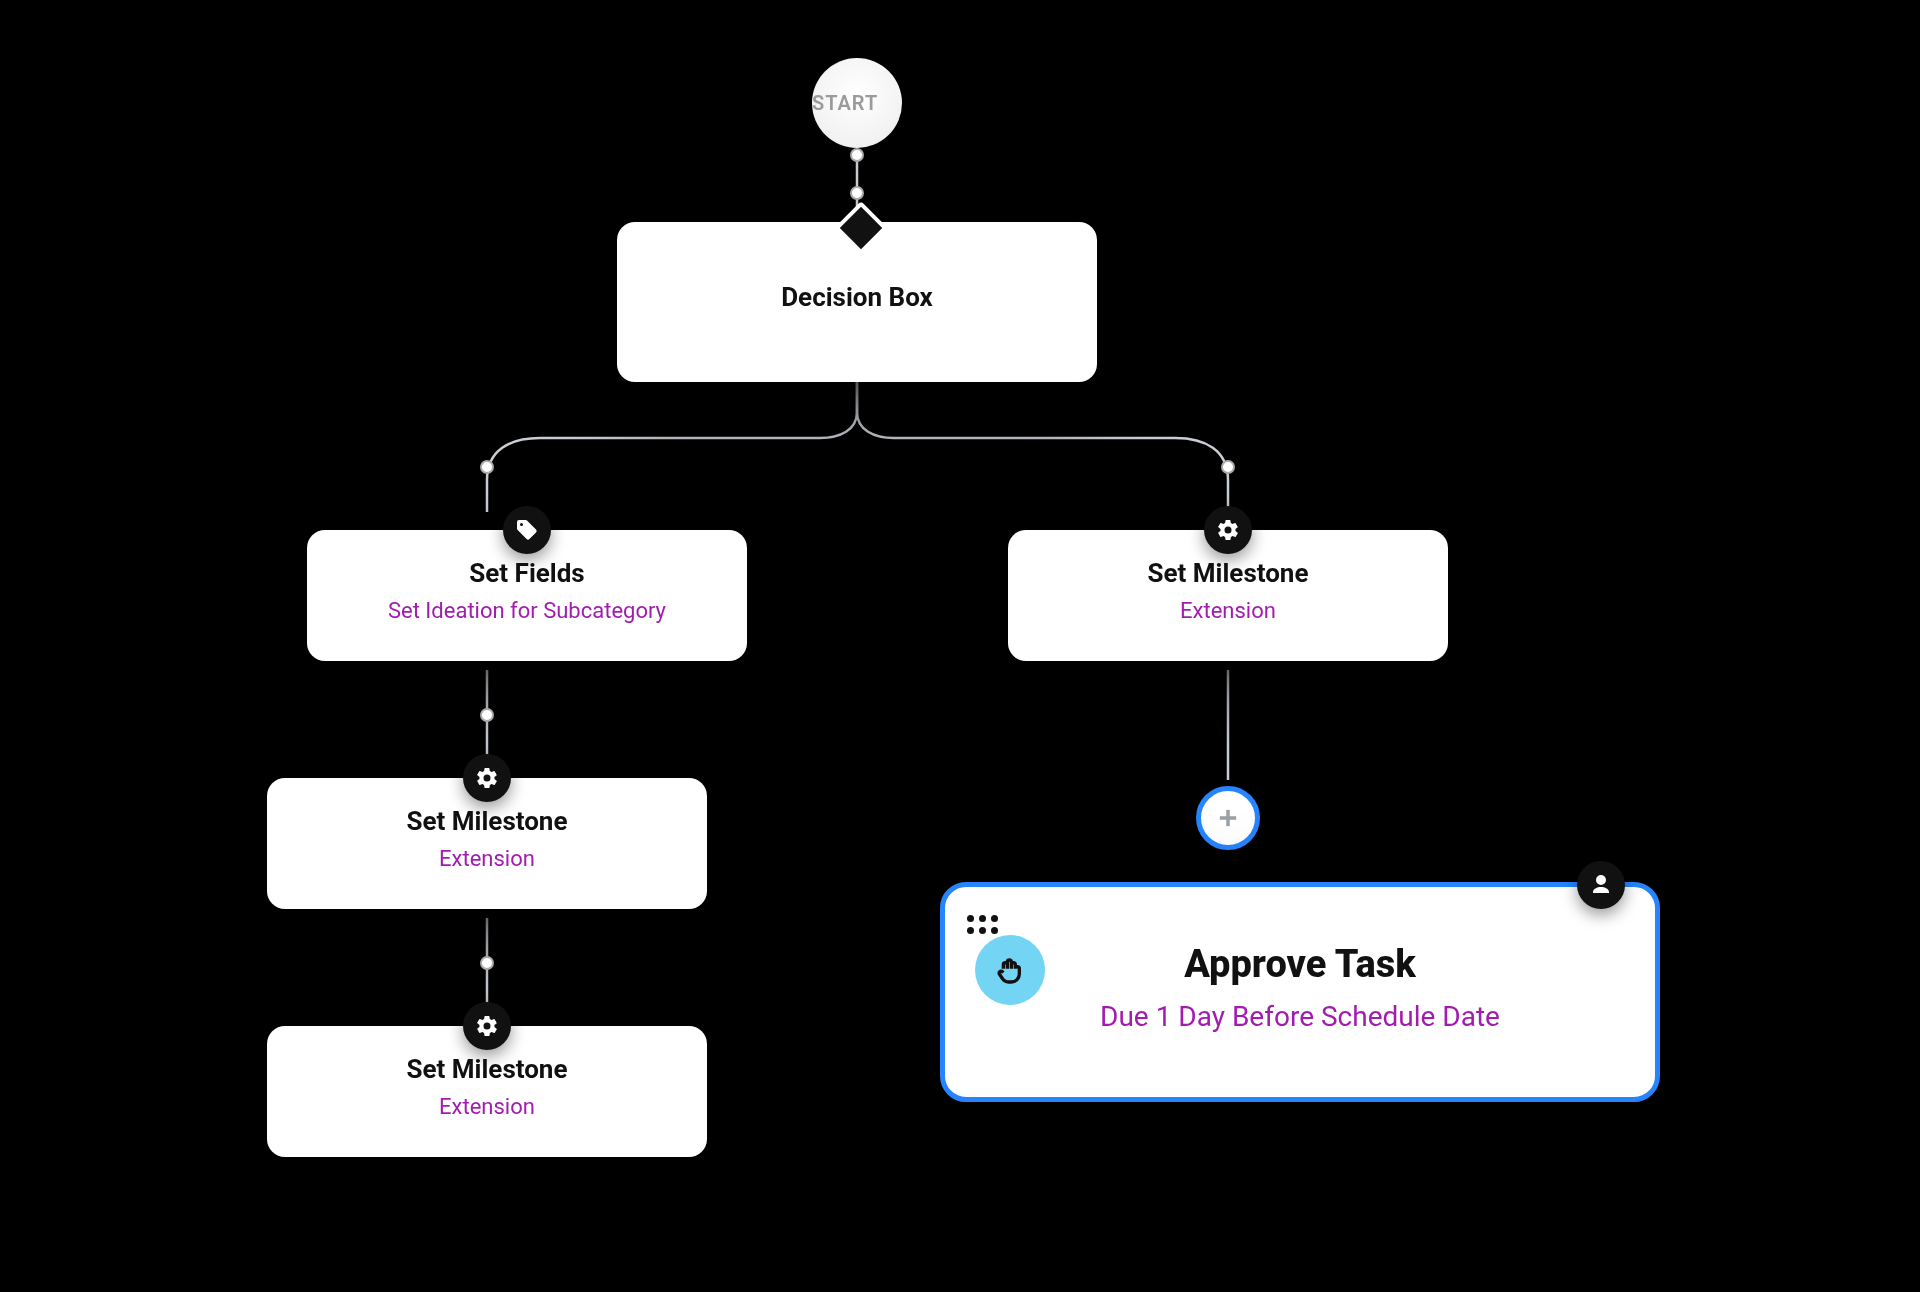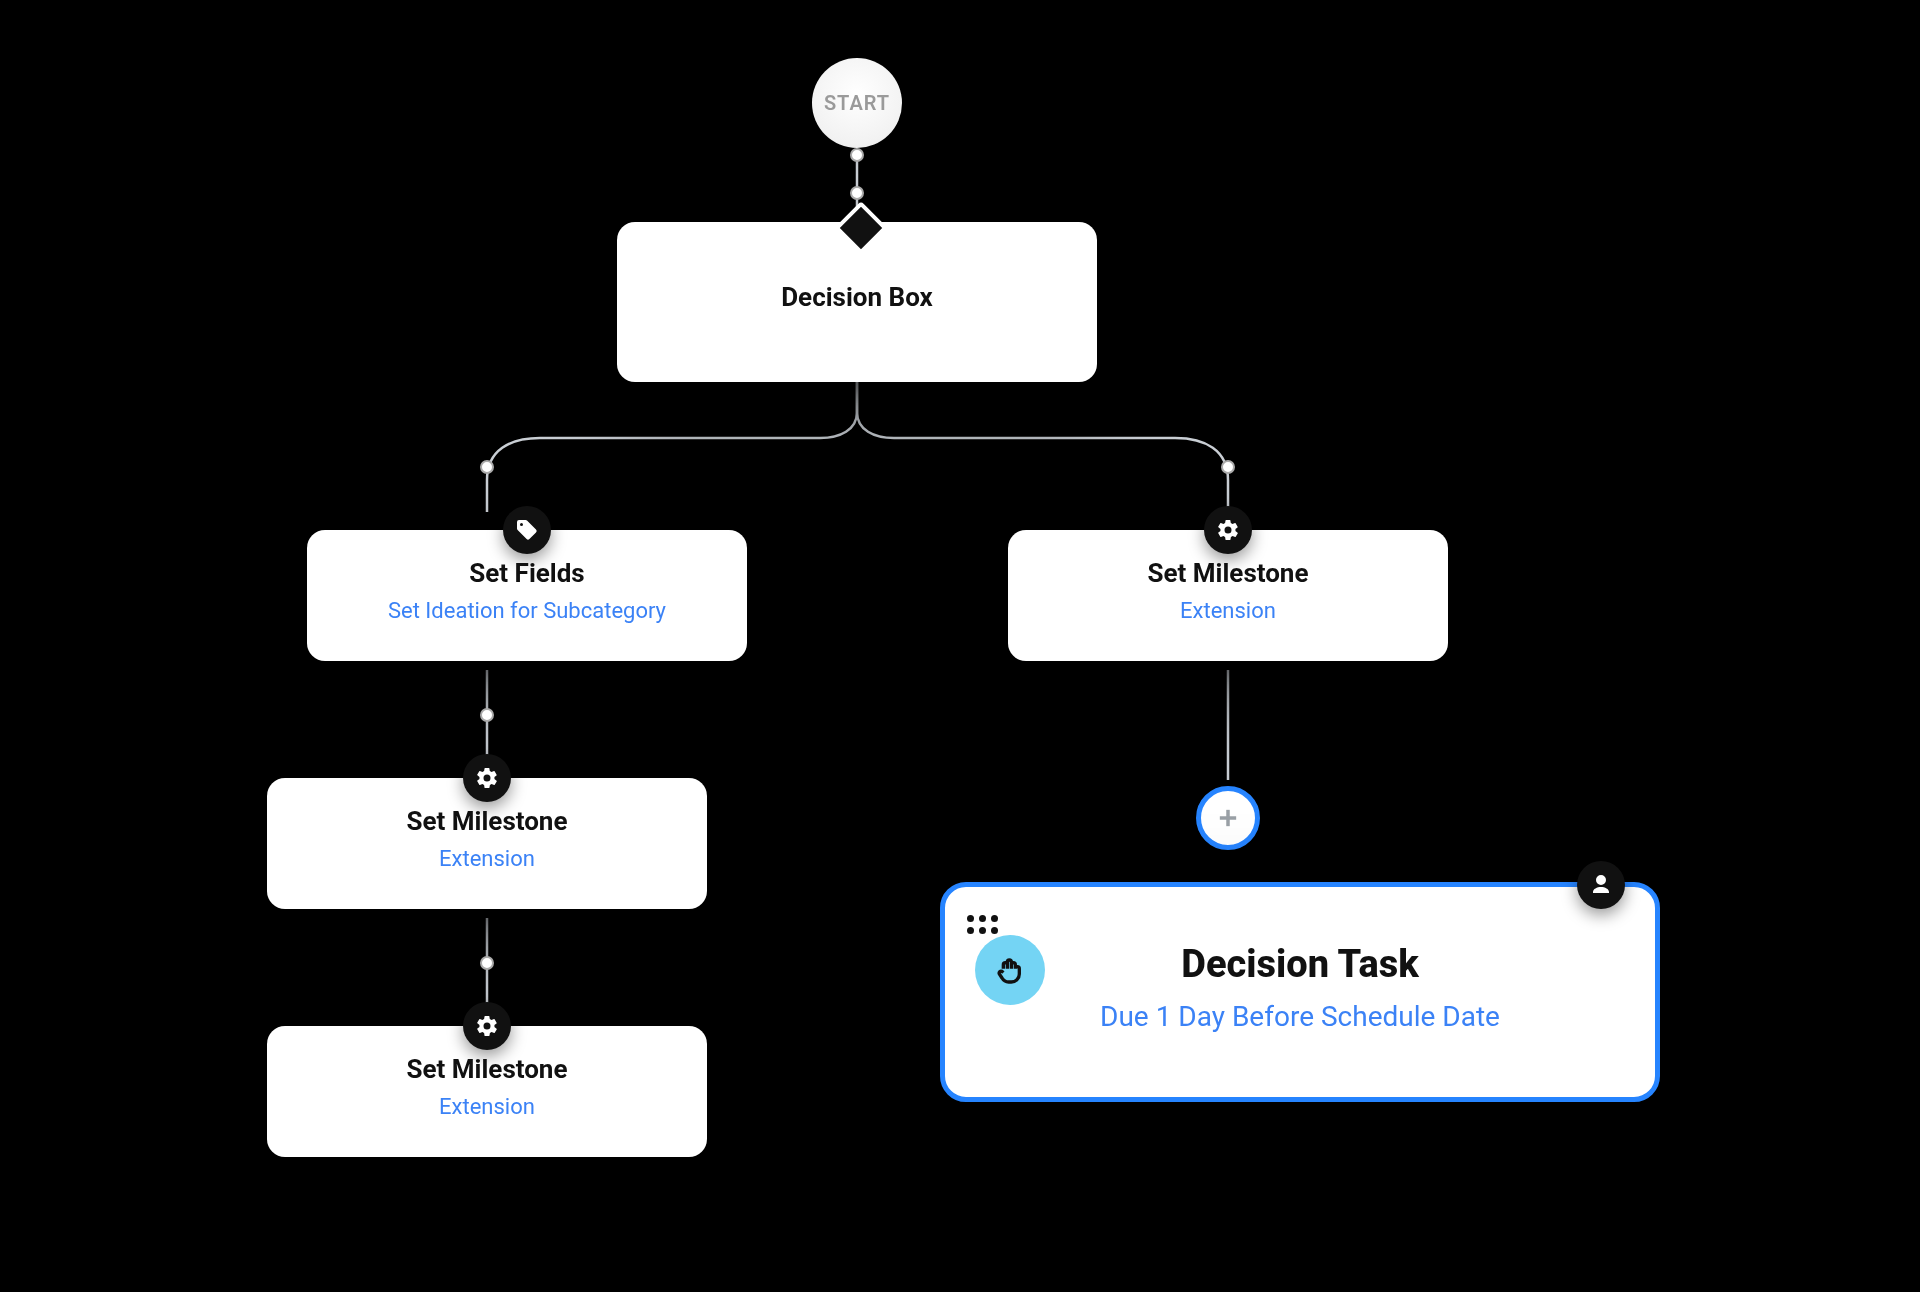--- a/index.html
+++ b/index.html
@@ -5,36 +5,36 @@
   * { box-sizing: border-box; margin: 0; padding: 0; }
   html, body { width: 1920px; height: 1292px; background: #000; font-family: -apple-system, BlinkMacSystemFont, "Segoe UI", Roboto, sans-serif; }
   .canvas { position: relative; width: 1920px; height: 1292px; }
 
   
   .start-pill {
     position: absolute;
     width: 90px; height: 90px;
     background: radial-gradient(circle at 50% 40%, #fff 0%, #f2f2f2 70%, #e5e5e5 100%);
     border-radius: 50%;
-    display: flex; align-items: center; justify-content: center;
+    display: flex; align-items: center; justify-content: flex-start;
     font-size: 20px; font-weight: 600; color: #9a9a9a; letter-spacing: 1px;
     box-shadow: 0 6px 20px rgba(0,0,0,0.25);
   }
 
   
   .node {
     position: absolute;
     background: #fff;
     border-radius: 18px;
     box-shadow: 0 30px 70px rgba(0,0,0,0.55), 0 10px 25px rgba(0,0,0,0.35);
     display: flex; flex-direction: column; align-items: center; justify-content: center;
     padding: 28px 24px 38px;
   }
   .node-title { font-size: 26px; font-weight: 700; color: #111; }
-  .node-sub { font-size: 22px; color: #3b82f6; margin-top: 10px; }
+  .node-sub { font-size: 22px; color: #a21caf; margin-top: 10px; }
 
   .node.small { width: 440px; }
   .node.decision { width: 480px; height: 160px; }
 
   
   .node.approve {
     width: 720px; height: 220px;
     border: 5px solid #2684ff;
     border-radius: 26px;
     box-shadow: 0 40px 90px rgba(0,0,0,0.55), 0 15px 35px rgba(0,0,0,0.35);
@@ -207,17 +207,17 @@
         <span></span>
         <span></span>
         <span></span>
         <span></span>
     </div>
     <div class="cursor-bubble">
       <svg viewBox="0 0 24 24">
           <path d="M7 11V8a1.5 1.5 0 0 1 3 0v3m0-3V6a1.5 1.5 0 0 1 3 0v5m0-3a1.5 1.5 0 0 1 3 0v3m0 0a1.5 1.5 0 0 1 3 0v4a6 6 0 0 1-6 6h-2a6 6 0 0 1-5-3l-2-3a1.5 1.5 0 0 1 2-2l1 1"></path>
         </svg>
     </div>
-    <div class="node-title">Decision Task</div>
+    <div class="node-title">Approve Task</div>
     <div class="node-sub">Due 1 Day Before Schedule Date</div>
   </div>
 
 </div>
 
 </body></html>

